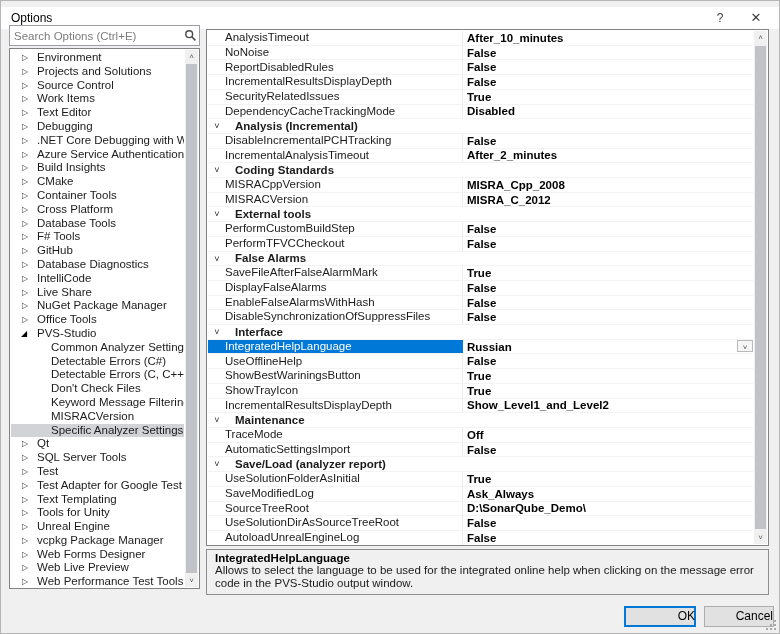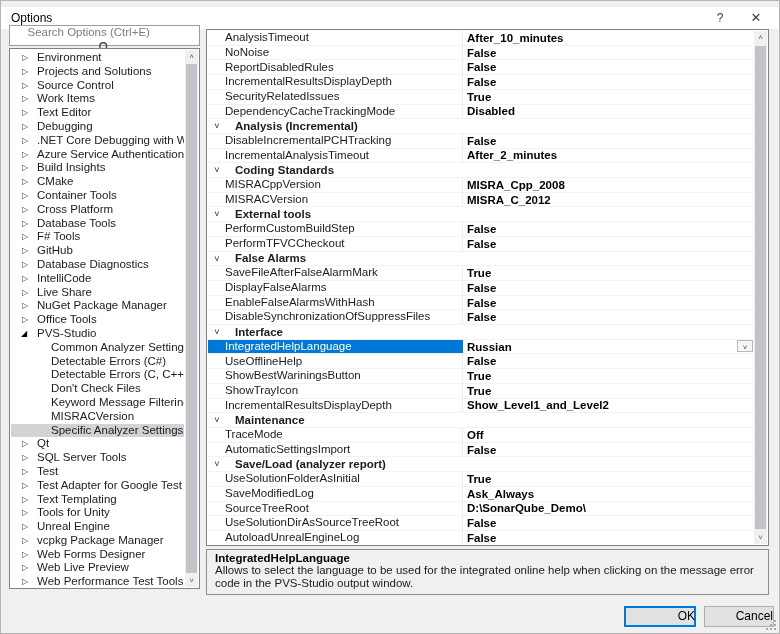--- a/index.html
+++ b/index.html
@@ -14,21 +14,21 @@
   
   .titlebar { position:absolute; left:0; top:0; right:0; height:22px; background:#ffffff;margin-top:6px; }
   .title { position:absolute; left:10px; top:4px; font-size:12px; color:#000; }
   .cap-btn { position:absolute; top:2px; width:26px; height:18px; text-align:center;
              line-height:18px; color:#3f3f3f; font-size:12px; cursor:default; }
   .help-btn { right:46px; }
   .close-btn { right:10px; font-size:13px; }
 
   
   .searchbox { position:absolute; left:8px; top:24px; width:191px; height:21px;
-               background:#fff; border:1px solid #9a9da3; display:flex; align-items:center;flex-direction:column; }
+               background:#fff; border:1px solid #9a9da3; display:flex; align-items:center; }
   .searchbox input { flex:1; border:none; outline:none; background:transparent;
                      font-family:inherit; font-size:11.5px; color:#1b1b1b; padding:0 4px; }
   .searchbox input::placeholder { color:#7c7c7c; opacity:1; }
   .search-icon { width:18px; height:16px; flex:0 0 18px; display:flex; align-items:center; justify-content:center; }
 
   
   .tree { position:absolute; left:8px; top:47px; width:191px; height:541px;
           background:#fff; border:1px solid #828282; overflow:hidden; }
   .tree-rows { position:absolute; left:1px; top:2px; right:15px; bottom:1px; overflow:hidden; }
   .tree-row { height:13.8px; line-height:13.8px; white-space:nowrap; position:relative; cursor:default; }

